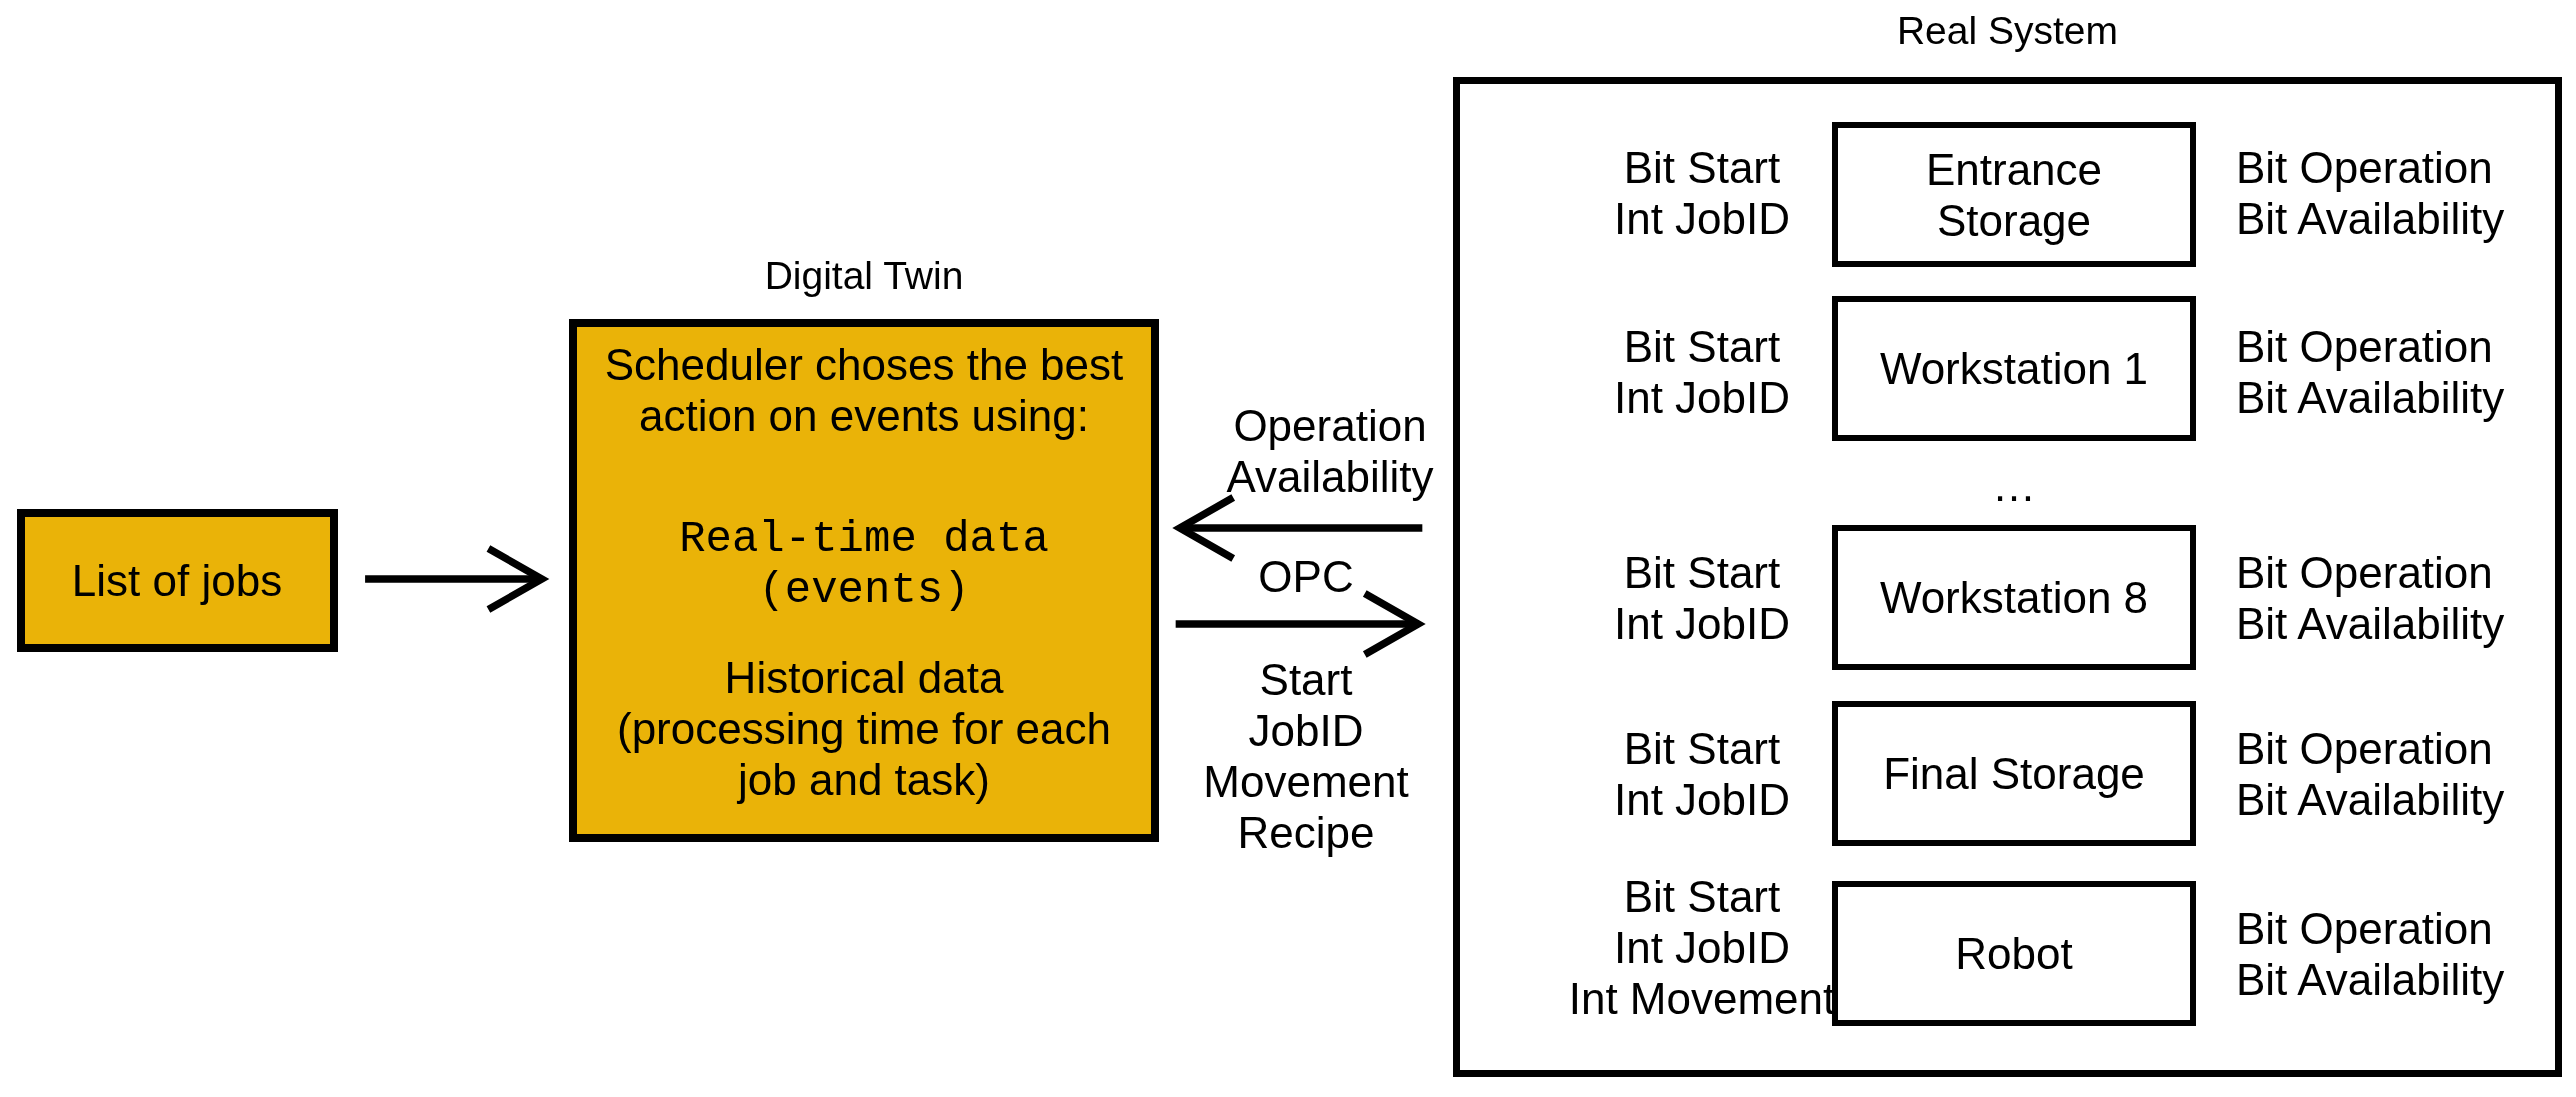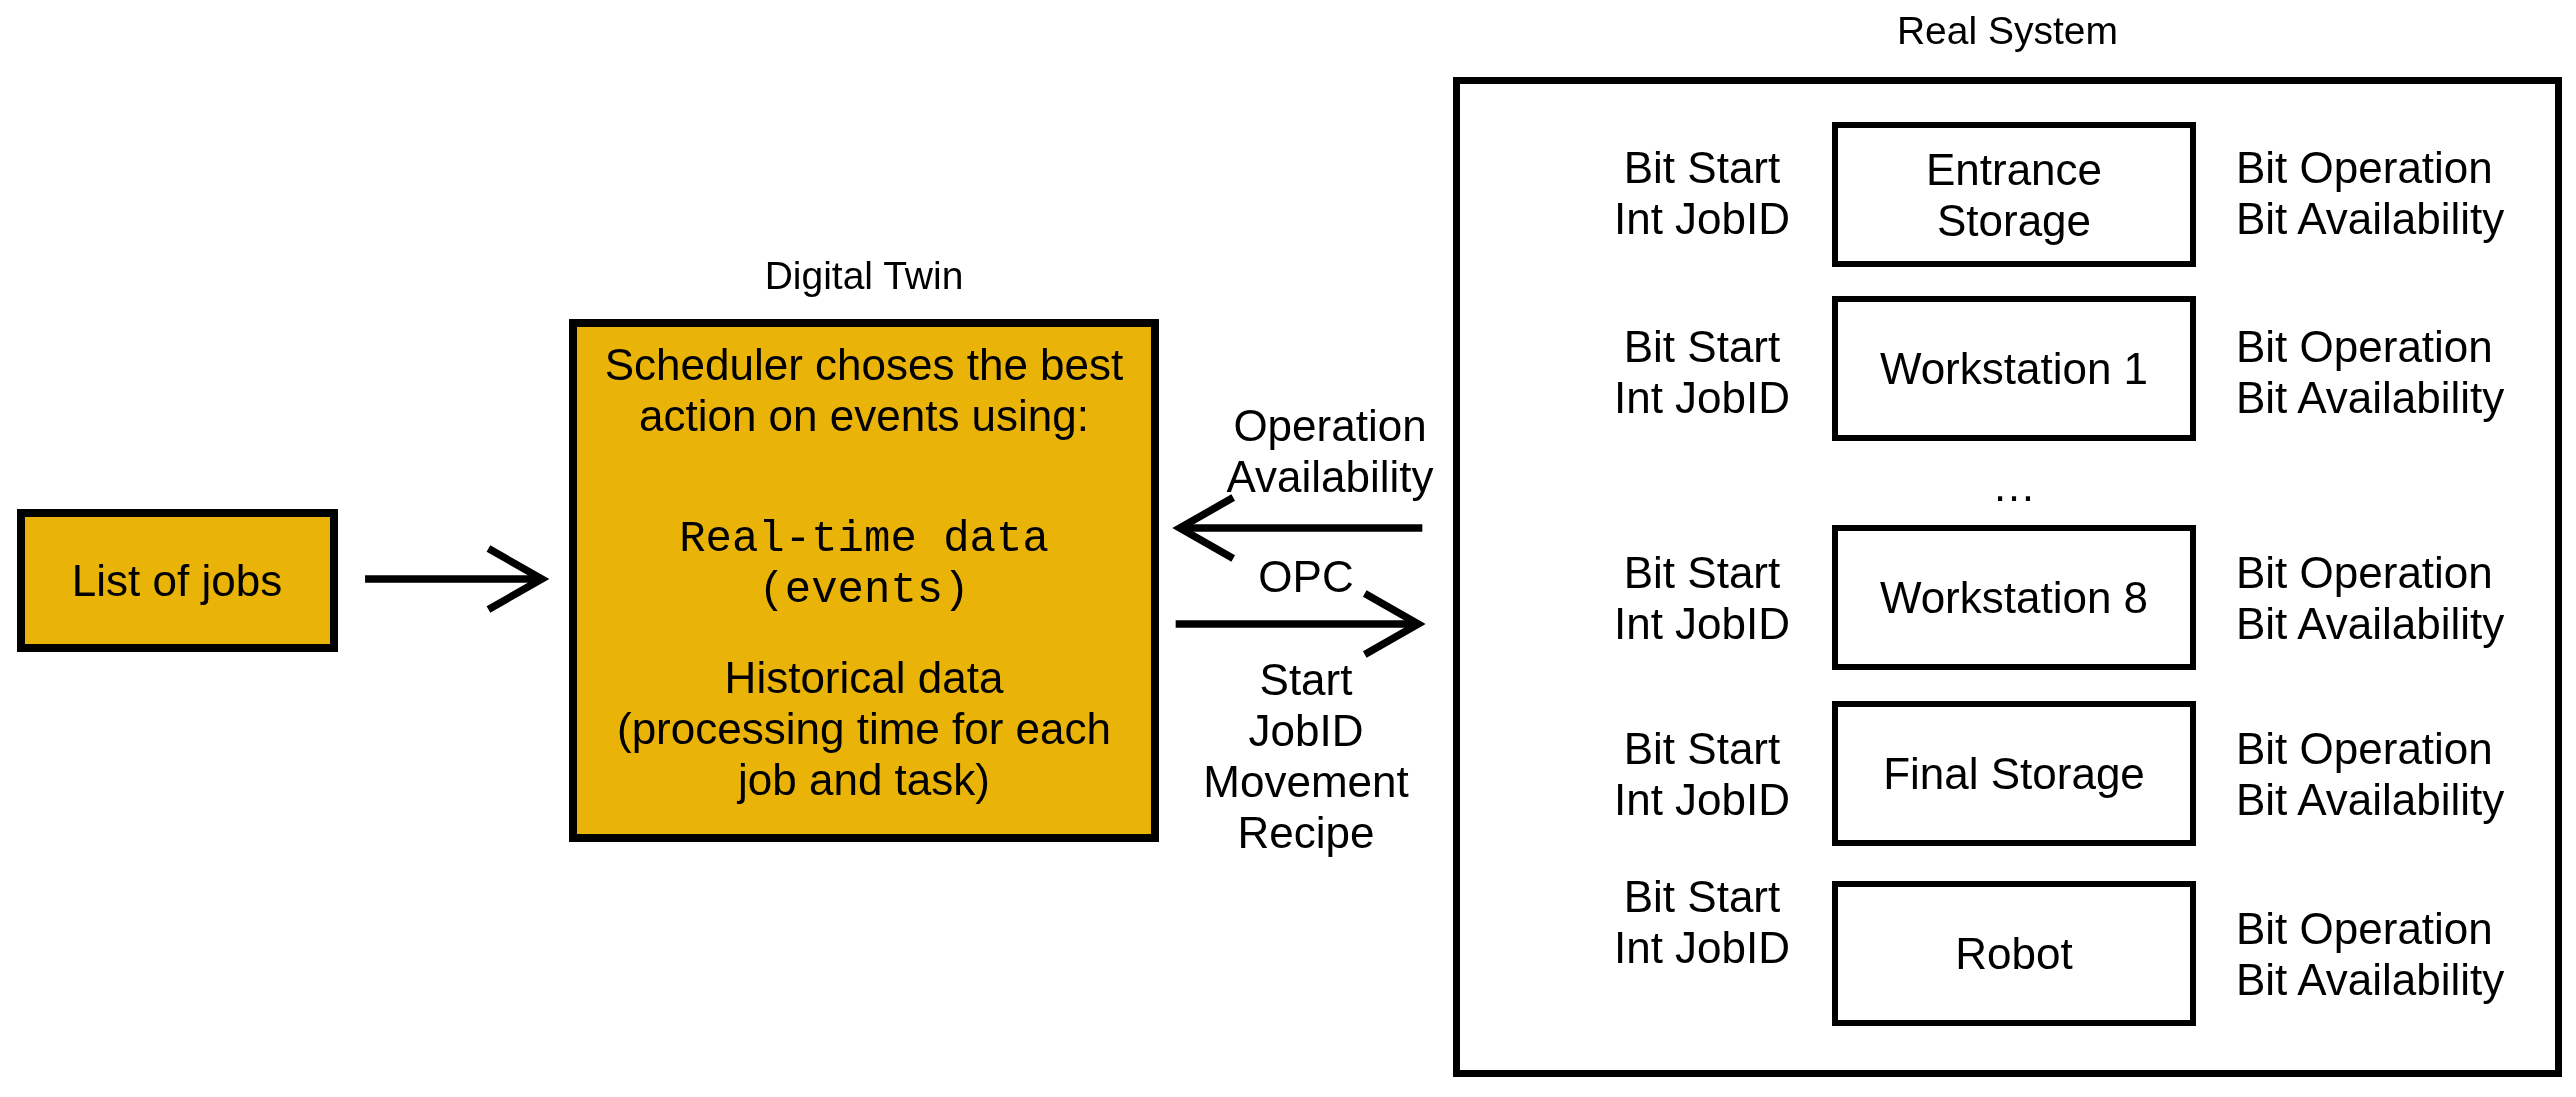--- a/index.html
+++ b/index.html
@@ -150,20 +150,21 @@
     <div>Final Storage</div>
   </div>
   <div class="abs lbl-r rt4">
     <div>Bit Operation</div>
     <div>Bit Availability</div>
   </div>
 
   <div class="abs lbl-l lt5">
     <div>Bit Start</div>
     <div>Int JobID</div>
+    <div>Int Movement</div>
   </div>
   <div class="abs ibox rs-ibox r5">
     <div>Robot</div>
   </div>
   <div class="abs lbl-r rt5">
     <div>Bit Operation</div>
     <div>Bit Availability</div>
   </div>
 
 </div>

